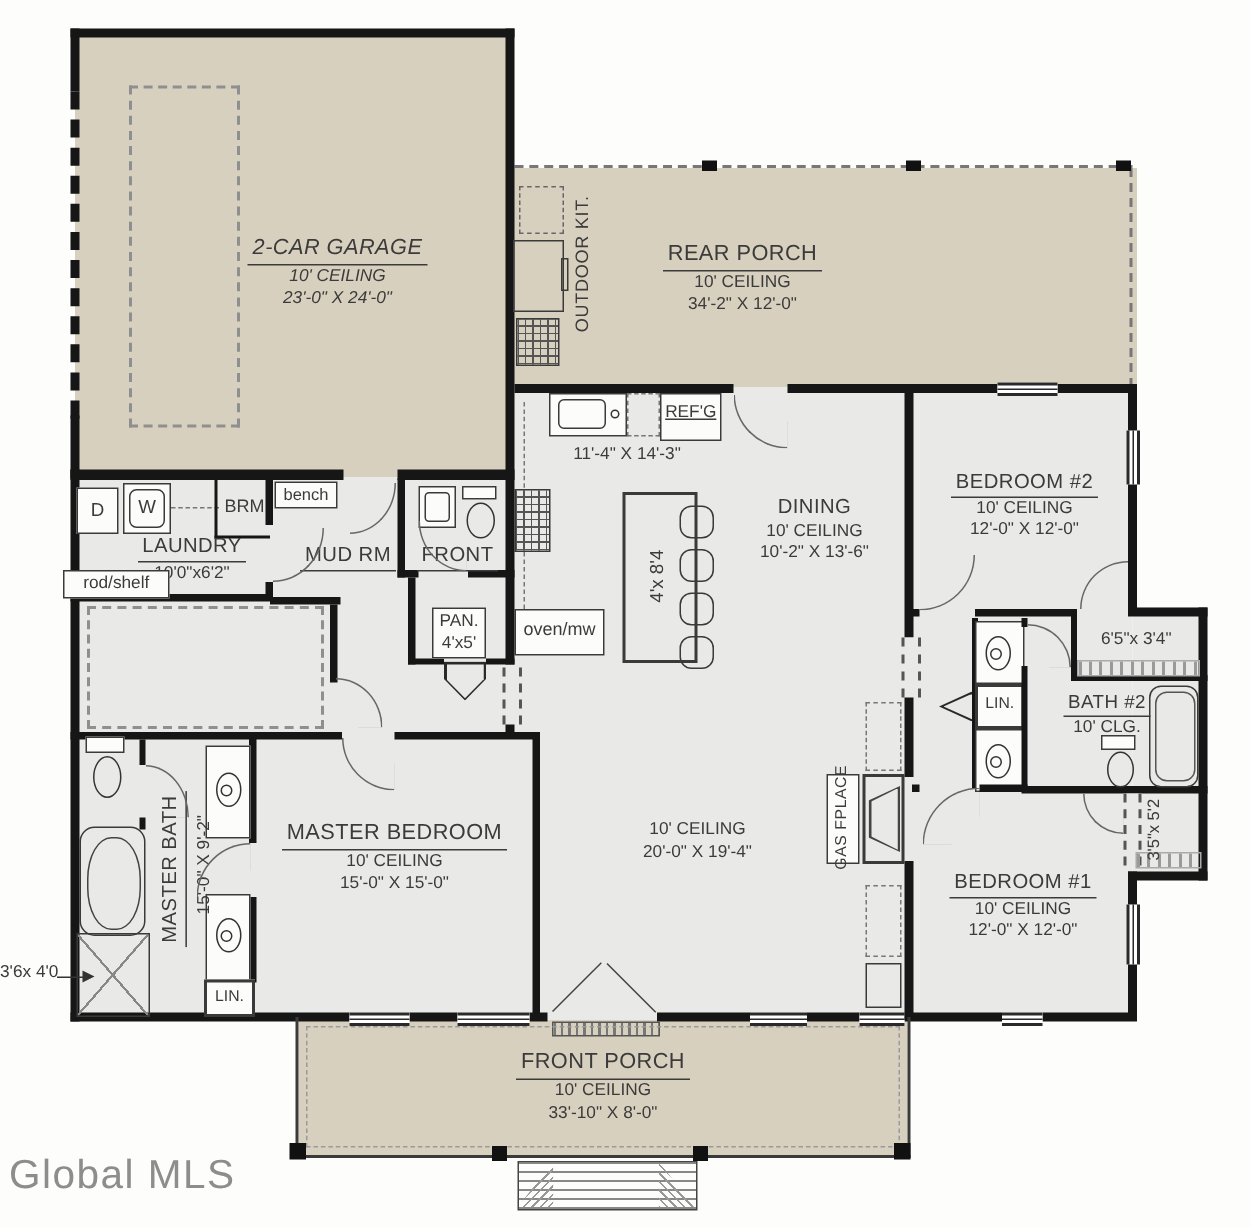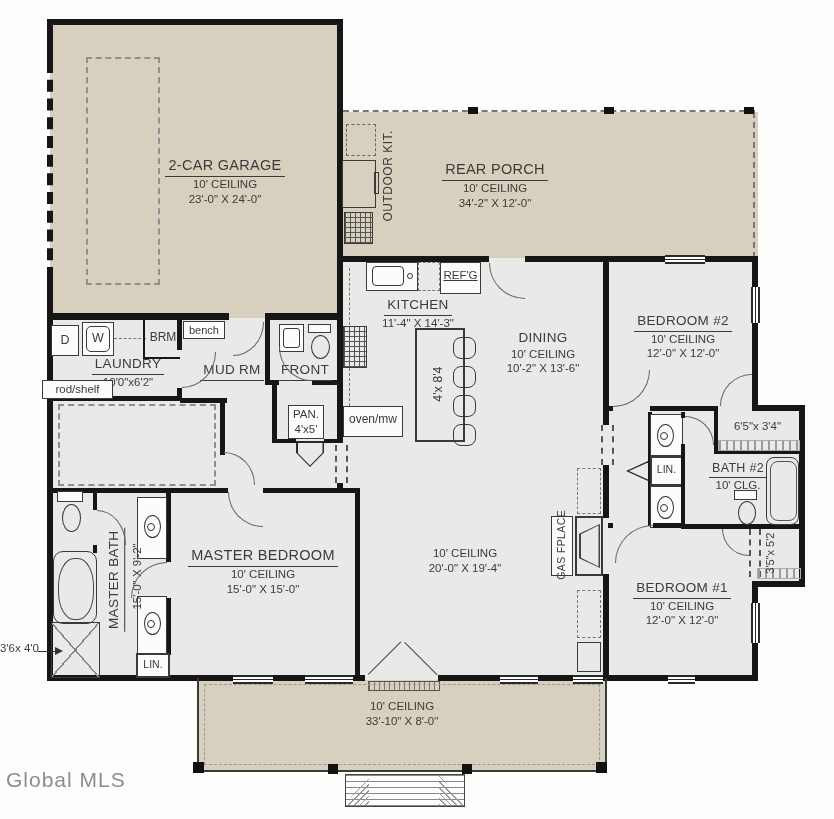--- a/index.html
+++ b/index.html
@@ -30,21 +30,21 @@
   .u{display:inline-block;border-bottom:1.3px solid #3b3b3b;padding:0 3px 1px;}
   .sub{font-size:11.5px;white-space:nowrap;}
   .sm{font-size:11px;white-space:nowrap;}
   .vert{transform:rotate(-90deg);transform-origin:center;}
   .sink{position:absolute;border:1.4px solid #333;border-radius:50%;box-sizing:border-box;}
   .sink:after{content:"";position:absolute;left:2px;top:35%;width:6px;height:6px;border:1.2px solid #333;border-radius:50%;}
   .shelf{position:absolute;background:repeating-linear-gradient(90deg,#9a9a9a 0 2px,transparent 2px 7px);border:1px solid #aaa;}
   .hatchgrid{background:repeating-linear-gradient(0deg,#555 0 1px,transparent 1px 5px),repeating-linear-gradient(90deg,#555 0 1px,transparent 1px 5px);}
   .post{position:absolute;background:#111;}
   .clip{position:absolute;}
-  .watermark{position:absolute;font-size:21px;letter-spacing:1px;color:#8d8d8d;}
+  .watermark{position:absolute;font-size:27px;letter-spacing:1px;color:#8d8d8d;}
 </style>
 </head>
 <body>
 
 <div id="plan">
 
   <div class="fill" style="left:340px;top:112px;width:418px;height:146px;background:#d8d0bf;"></div>
   <div class="fill" style="left:340px;top:258px;width:415px;height:62px;background:#e9e9e7;"></div>
   <div class="fill" style="left:50px;top:318px;width:705px;height:362px;background:#e9e9e7;"></div>
   <div class="fill" style="left:755px;top:405px;width:50px;height:180px;background:#e9e9e7;"></div>
@@ -102,21 +102,21 @@
       <i></i>
     </div>
   <div class="win-h" style="left:573px;top:675px;width:30px;">
       <i></i>
     </div>
   <div class="win-h" style="left:668px;top:675px;width:27px;">
       <i></i>
     </div>
 
   <div class="dashrect" style="left:86px;top:57px;width:70px;height:224px;"></div>
-  <div class="lbl" style="left:115px;top:156px;width:220px;">
+  <div class="lbl" style="left:115px;top:156px;width:220px;font-style:italic;">
     <div class="rn lg"><span class="u">2-CAR GARAGE</span></div>
     <div class="sub">10' CEILING</div>
     <div class="sub">23'-0" X 24'-0"</div>
   </div>
 
   <div class="box nob" style="left:346px;top:124px;width:30px;height:32px;border-style:dashed;border-color:#666;"></div>
   <div class="box nob" style="left:342px;top:160px;width:34px;height:48px;"></div>
   <div class="box nob" style="left:374px;top:172px;width:5px;height:22px;"></div>
   <div class="box nob hatchgrid" style="left:344px;top:212px;width:29px;height:32px;"></div>
   <div class="lbl vert sm" style="left:339px;top:168px;width:100px;font-size:12px;letter-spacing:.5px;">OUTDOOR KIT.</div>
@@ -132,21 +132,20 @@
   <div class="abs" style="left:407px;top:273px;width:4px;height:4px;border:1.2px solid #333;border-radius:50%;"></div>
   <div class="box nob" style="left:418px;top:262px;width:22px;height:29px;border-style:dashed;border-width:1px;border-color:#777;"></div>
   <div class="box" style="left:440px;top:262px;width:41px;height:32px;"></div>
   <div class="lbl sm" style="left:440px;top:268px;width:41px;font-size:11.5px;text-decoration:underline;">REF'G</div>
   <div class="dash-v" style="left:349px;top:268px;height:62px;"></div>
   <div class="box nob hatchgrid" style="left:343px;top:326px;width:24px;height:42px;"></div>
   <div class="dash-v" style="left:349px;top:368px;height:38px;"></div>
   <div class="box" style="left:343px;top:406px;width:60px;height:31px;"></div>
   <div class="lbl sm" style="left:343px;top:412px;width:60px;font-size:12px;">oven/mw</div>
   <div class="lbl" style="left:343px;top:296px;width:150px;">
-    <div class="rn"><span class="u">KITCHEN</span></div>
     <div class="sub">11'-4" X 14'-3"</div>
   </div>
 
   <div class="box nob" style="left:415px;top:328px;width:50px;height:114px;border-width:2px;"></div>
   <div class="box nob" style="left:453px;top:337px;width:23px;height:22px;border-radius:8px;"></div>
   <div class="box nob" style="left:453px;top:366px;width:23px;height:22px;border-radius:8px;"></div>
   <div class="box nob" style="left:453px;top:395px;width:23px;height:22px;border-radius:8px;"></div>
   <div class="box nob" style="left:453px;top:424px;width:23px;height:22px;border-radius:8px;"></div>
   <div class="lbl vert" style="left:393px;top:376px;width:90px;font-size:12.5px;">4'x 8'4</div>
 
@@ -335,20 +334,21 @@
 
   <div class="abs" style="left:197px;top:678px;width:2px;height:94px;background:#3a3a3a;"></div>
   <div class="abs" style="left:605px;top:678px;width:2px;height:94px;background:#3a3a3a;"></div>
   <div class="abs" style="left:197px;top:770px;width:410px;height:2px;background:#3a3a3a;"></div>
   <div class="abs" style="left:204px;top:684px;width:394px;height:79px;border:1px dashed #999;"></div>
   <div class="post" style="left:193px;top:762px;width:11px;height:11px;"></div>
   <div class="post" style="left:328px;top:764px;width:10px;height:10px;"></div>
   <div class="post" style="left:462px;top:764px;width:10px;height:10px;"></div>
   <div class="post" style="left:596px;top:762px;width:11px;height:11px;"></div>
   <div class="lbl" style="left:302px;top:699px;width:200px;">
+    <div class="rn lg"><span class="u">FRONT PORCH</span></div>
     <div class="sub">10' CEILING</div>
     <div class="sub">33'-10" X 8'-0"</div>
   </div>
 
   <div class="abs" style="left:345px;top:774px;width:118px;height:31px;border:1.5px solid #444;background:repeating-linear-gradient(0deg,#888 0 1.5px,transparent 1.5px 6px);"></div>
   <div class="clip" style="left:345px;top:774px;width:24px;height:31px;background:repeating-linear-gradient(135deg,#999 0 1px,transparent 1px 4px);clip-path:polygon(0 100%,100% 0,100% 100%);"></div>
   <div class="clip" style="left:439px;top:774px;width:24px;height:31px;background:repeating-linear-gradient(45deg,#999 0 1px,transparent 1px 4px);clip-path:polygon(0 0,100% 100%,0 100%);"></div>
 
   <div class="watermark" style="left:6px;top:768px;">Global MLS</div>
 

